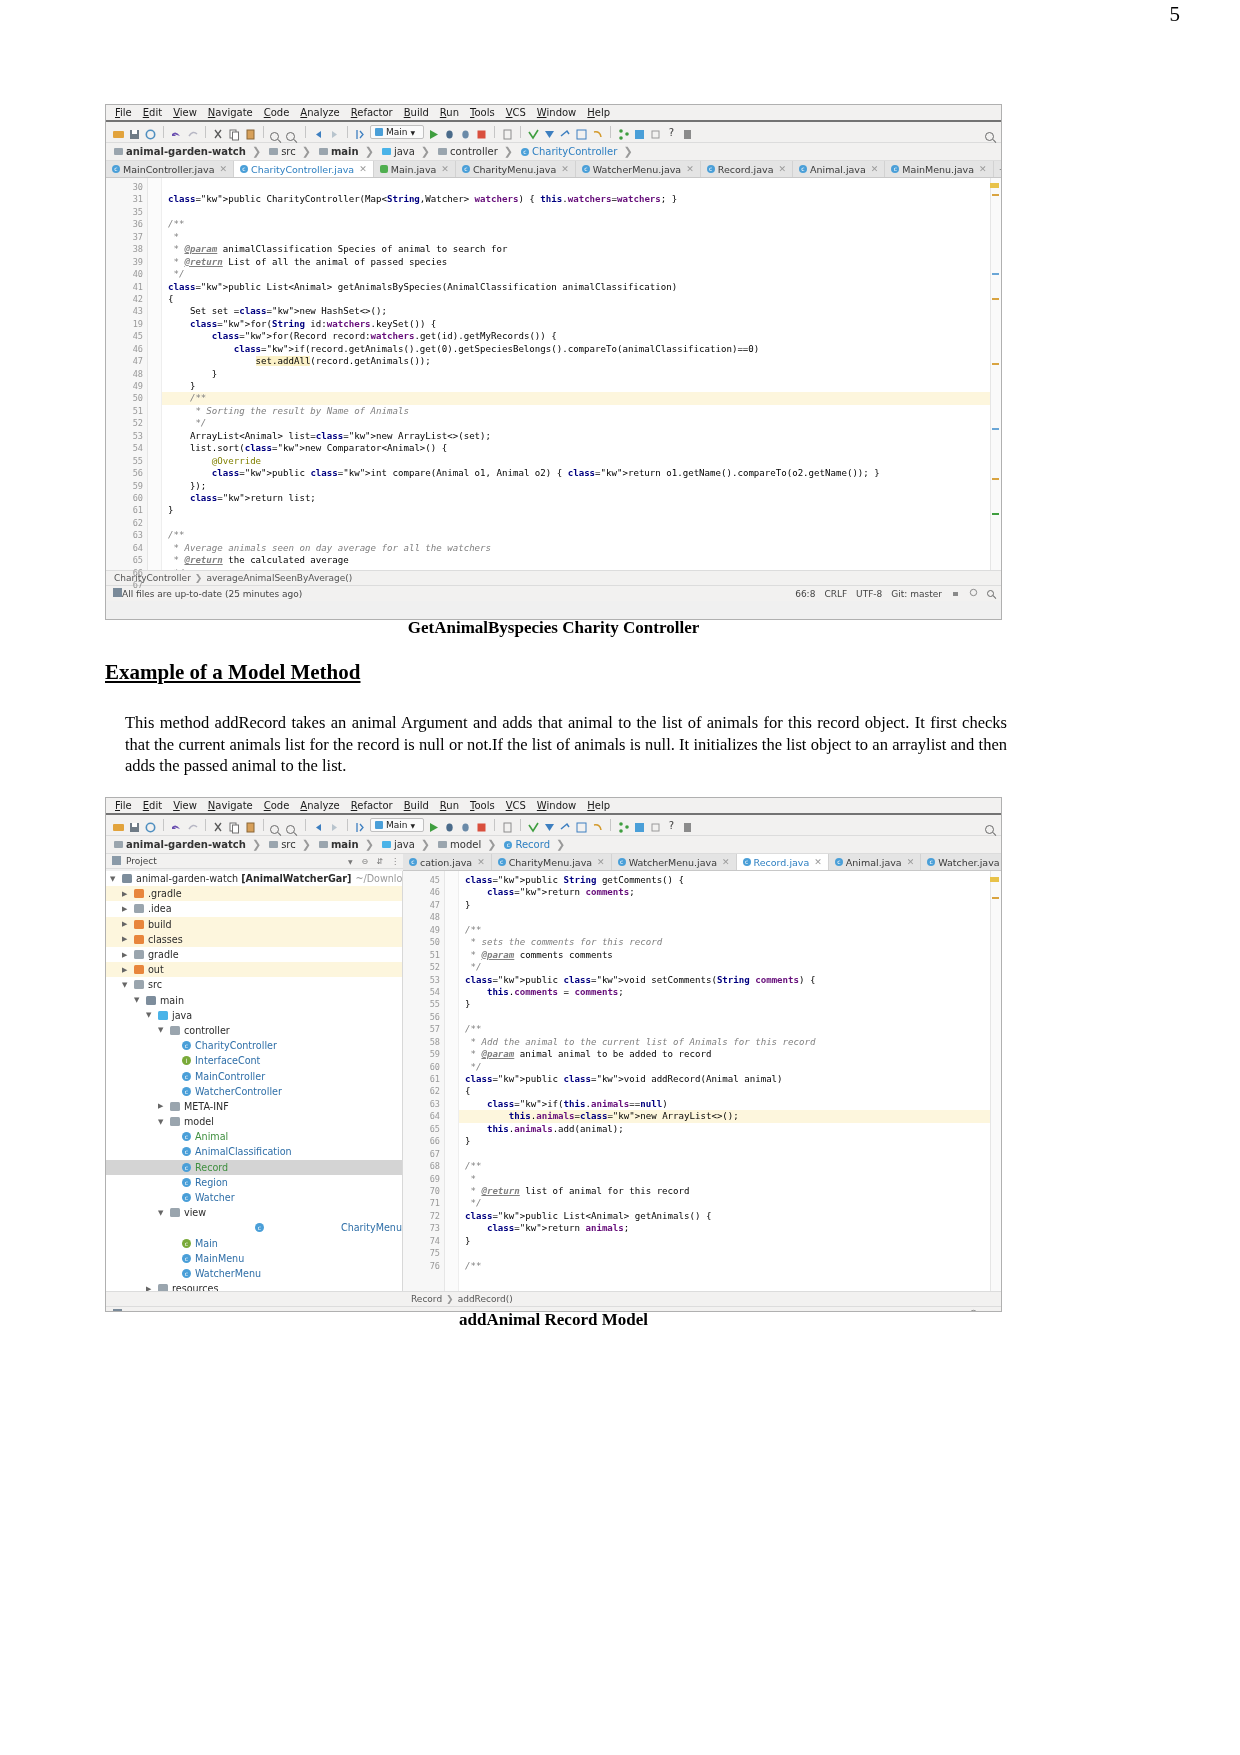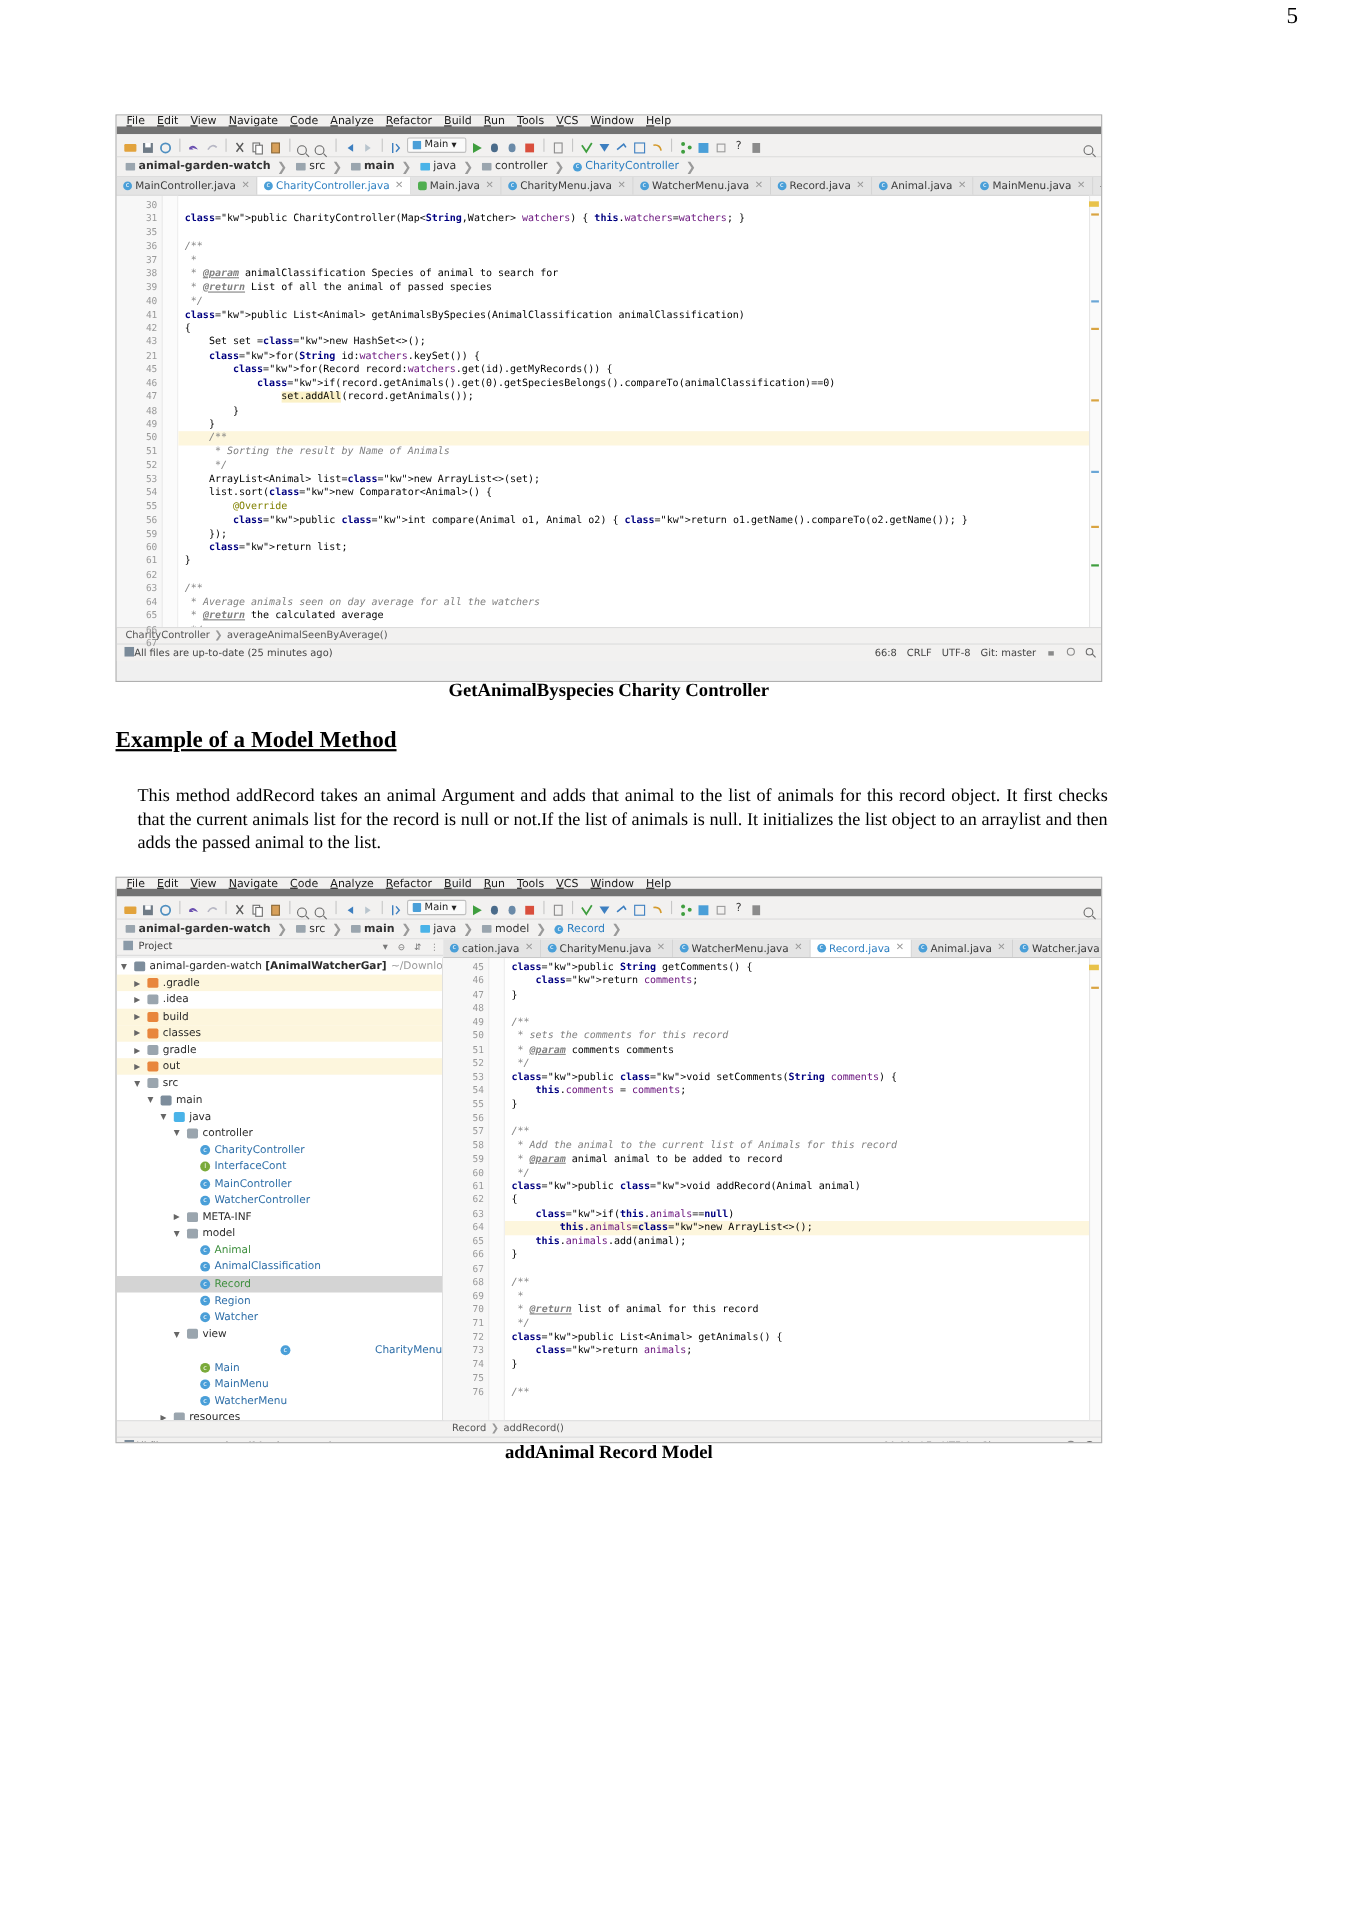--- a/index.html
+++ b/index.html
@@ -24,21 +24,21 @@
     border:1px solid #b0b0b0;
     font-family:"DejaVu Sans", sans-serif;
     overflow:hidden;
   }
   .ide1 { left:105px; top:104px; width:897px; height:516px; }
   .ide2 { left:105px; top:797px; width:897px; height:515px; }
 
   .menubar {
     height:17px; background:#f2f1f0; display:flex; align-items:center;
     padding-left:9px; gap:11px; font-size:10px; color:#1a1a1a;
-    border-bottom:7px solid #737373;
+    border-bottom:2px solid #737373;
   }
   .menubar span { cursor:default; }
   .menubar span .u { text-decoration:underline; }
 
   .toolbar {
     height:21px; background:#f2f1f0; display:flex; align-items:center;
     padding:0 6px; gap:3px; border-bottom:1px solid #dcdcdc;
     position:relative;
   }
   .tbi { width:13px; height:13px; display:inline-block; position:relative; flex:0 0 auto;}
@@ -89,21 +89,21 @@
   .foldcol { width:14px; background:#fbfbfb; border-right:1px solid #eee; flex:0 0 auto;}
   .code {
     flex:1; font-family:"DejaVu Sans Mono", monospace; font-size:9.1px;
     padding-top:3px; white-space:pre; color:#000; overflow:hidden;
     position:relative;
   }
   .code div { height:12.45px; line-height:12.45px; padding-left:6px;}
   .kw { color:#000080; font-weight:bold; }
   .cm { color:#808080; font-style:italic; }
   .cmt { color:#808080; font-style:italic; font-weight:bold; text-decoration:underline;}
-  .fld { color:#660e7a; font-weight:normal;}
+  .fld { color:#660e7a; font-weight:bold;}
   .hl { background:#fbf1c7;}
   .lnhl { background:#fdf6dd;}
   .anno { color:#808000; }
 
   .rightmark { position:absolute; right:0; top:0; bottom:0; width:11px; background:#fafafa; border-left:1px solid #e6e6e6;}
   .mk { position:absolute; right:2px; width:7px; height:2px; }
 
   .bcbar {
     height:15px; background:#f2f1f0; border-top:1px solid #dcdcdc;
     display:flex; align-items:center; font-size:9px; color:#555; padding-left:8px; gap:4px;
@@ -378,21 +378,21 @@
         <div>31</div>
         <div>35</div>
         <div>36</div>
         <div>37</div>
         <div>38</div>
         <div>39</div>
         <div>40</div>
         <div>41</div>
         <div>42</div>
         <div>43</div>
-        <div>21</div>
+        <div>19</div>
         <div>45</div>
         <div>46</div>
         <div>47</div>
         <div>48</div>
         <div>49</div>
         <div>50</div>
         <div>51</div>
         <div>52</div>
         <div>53</div>
         <div>54</div>

